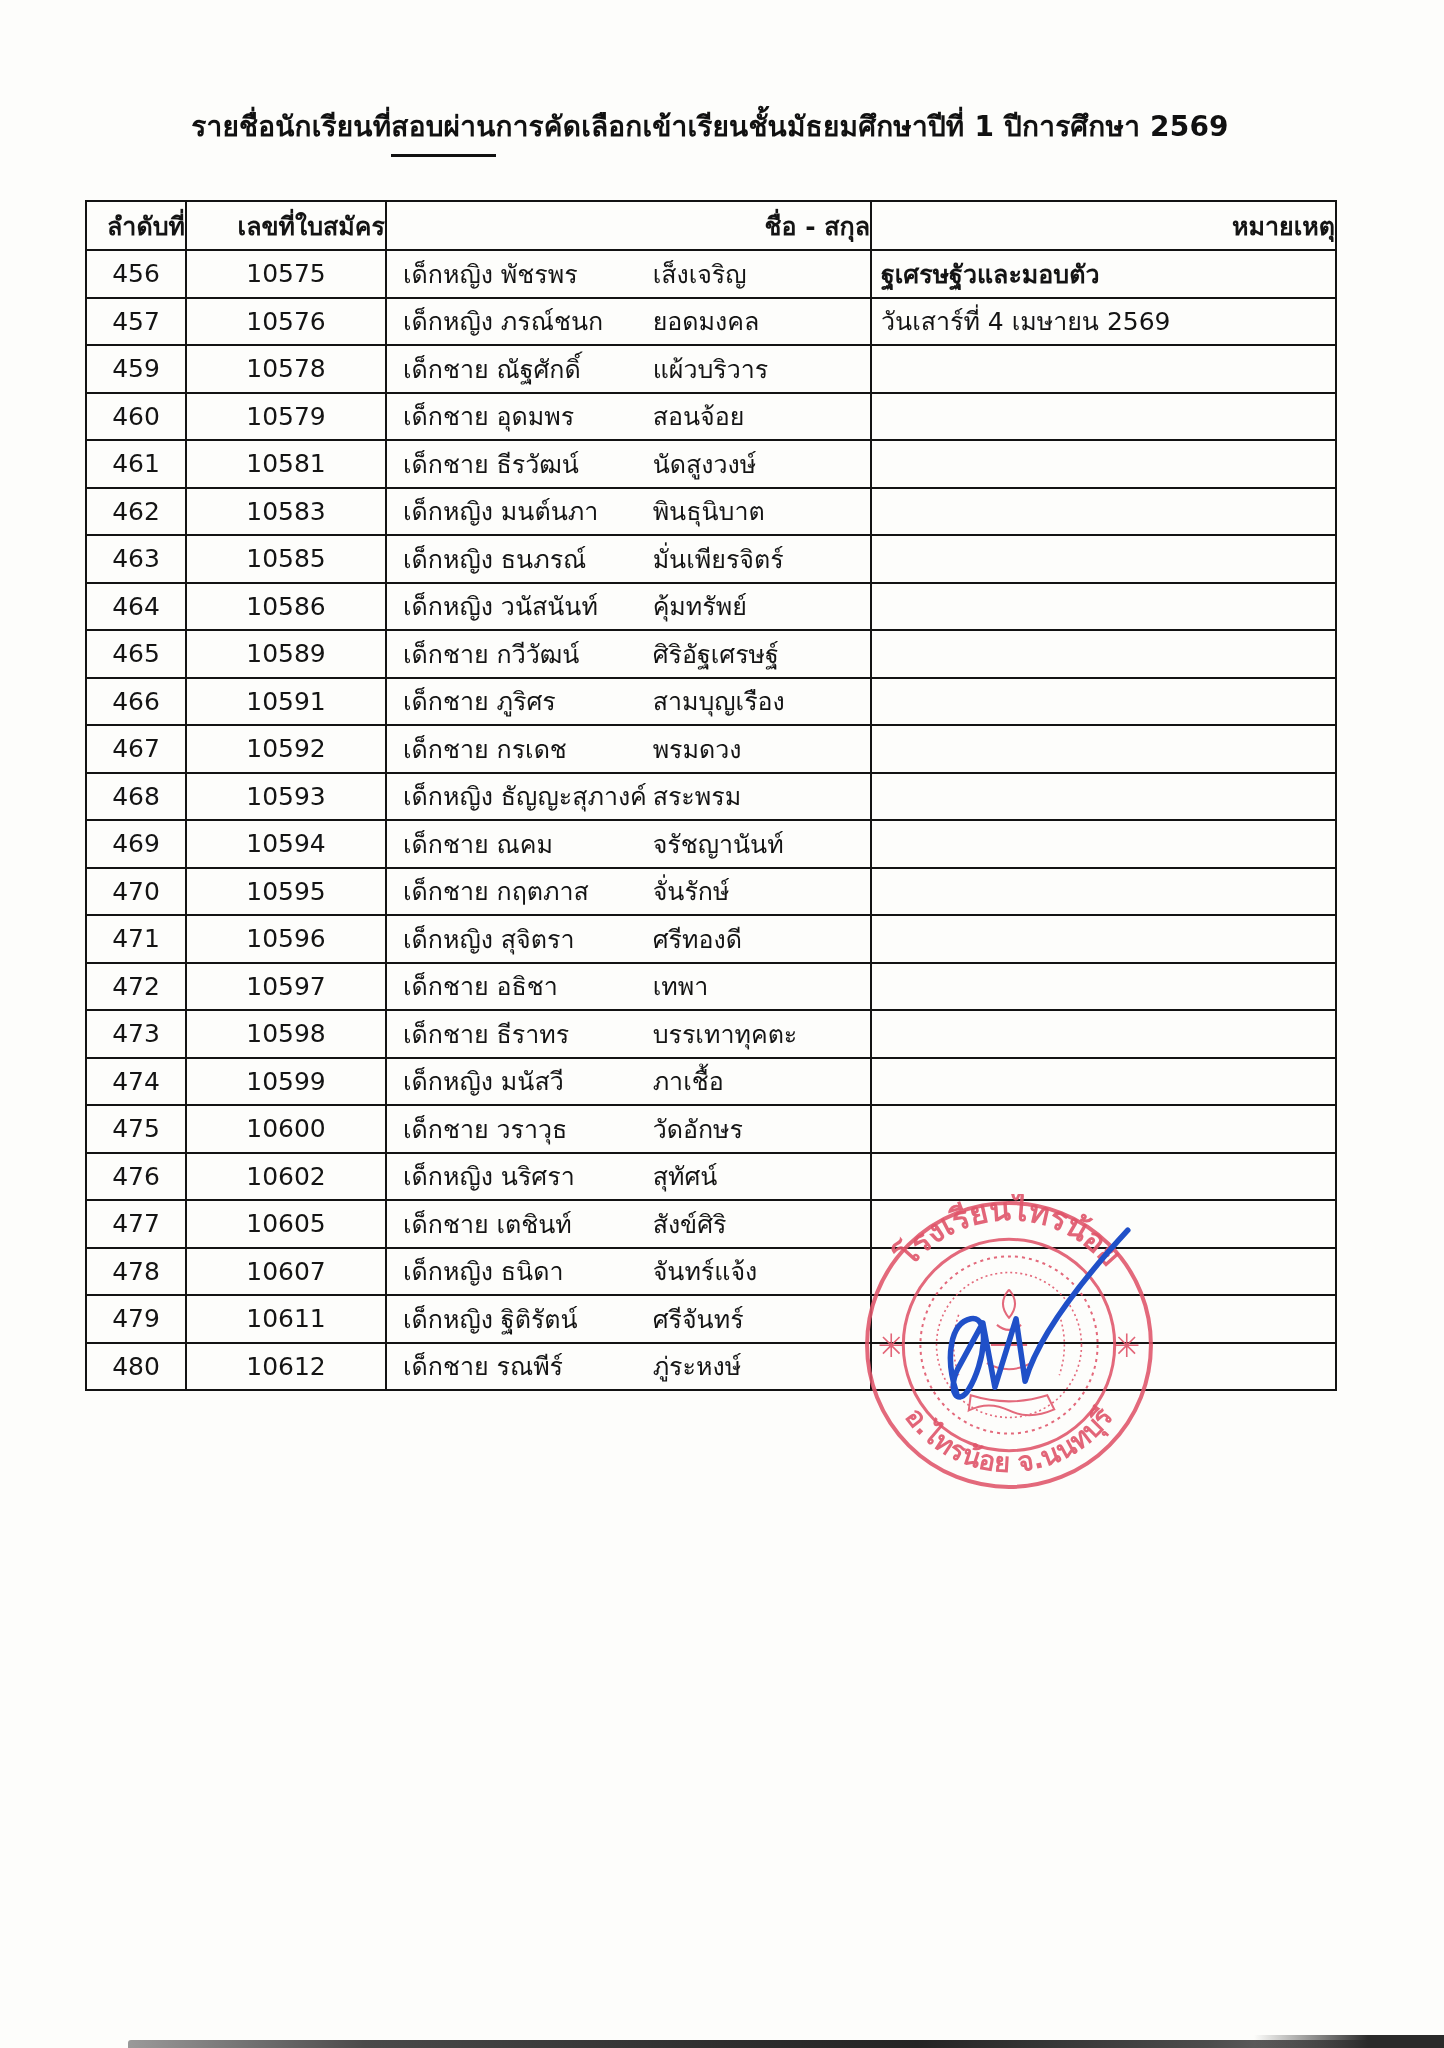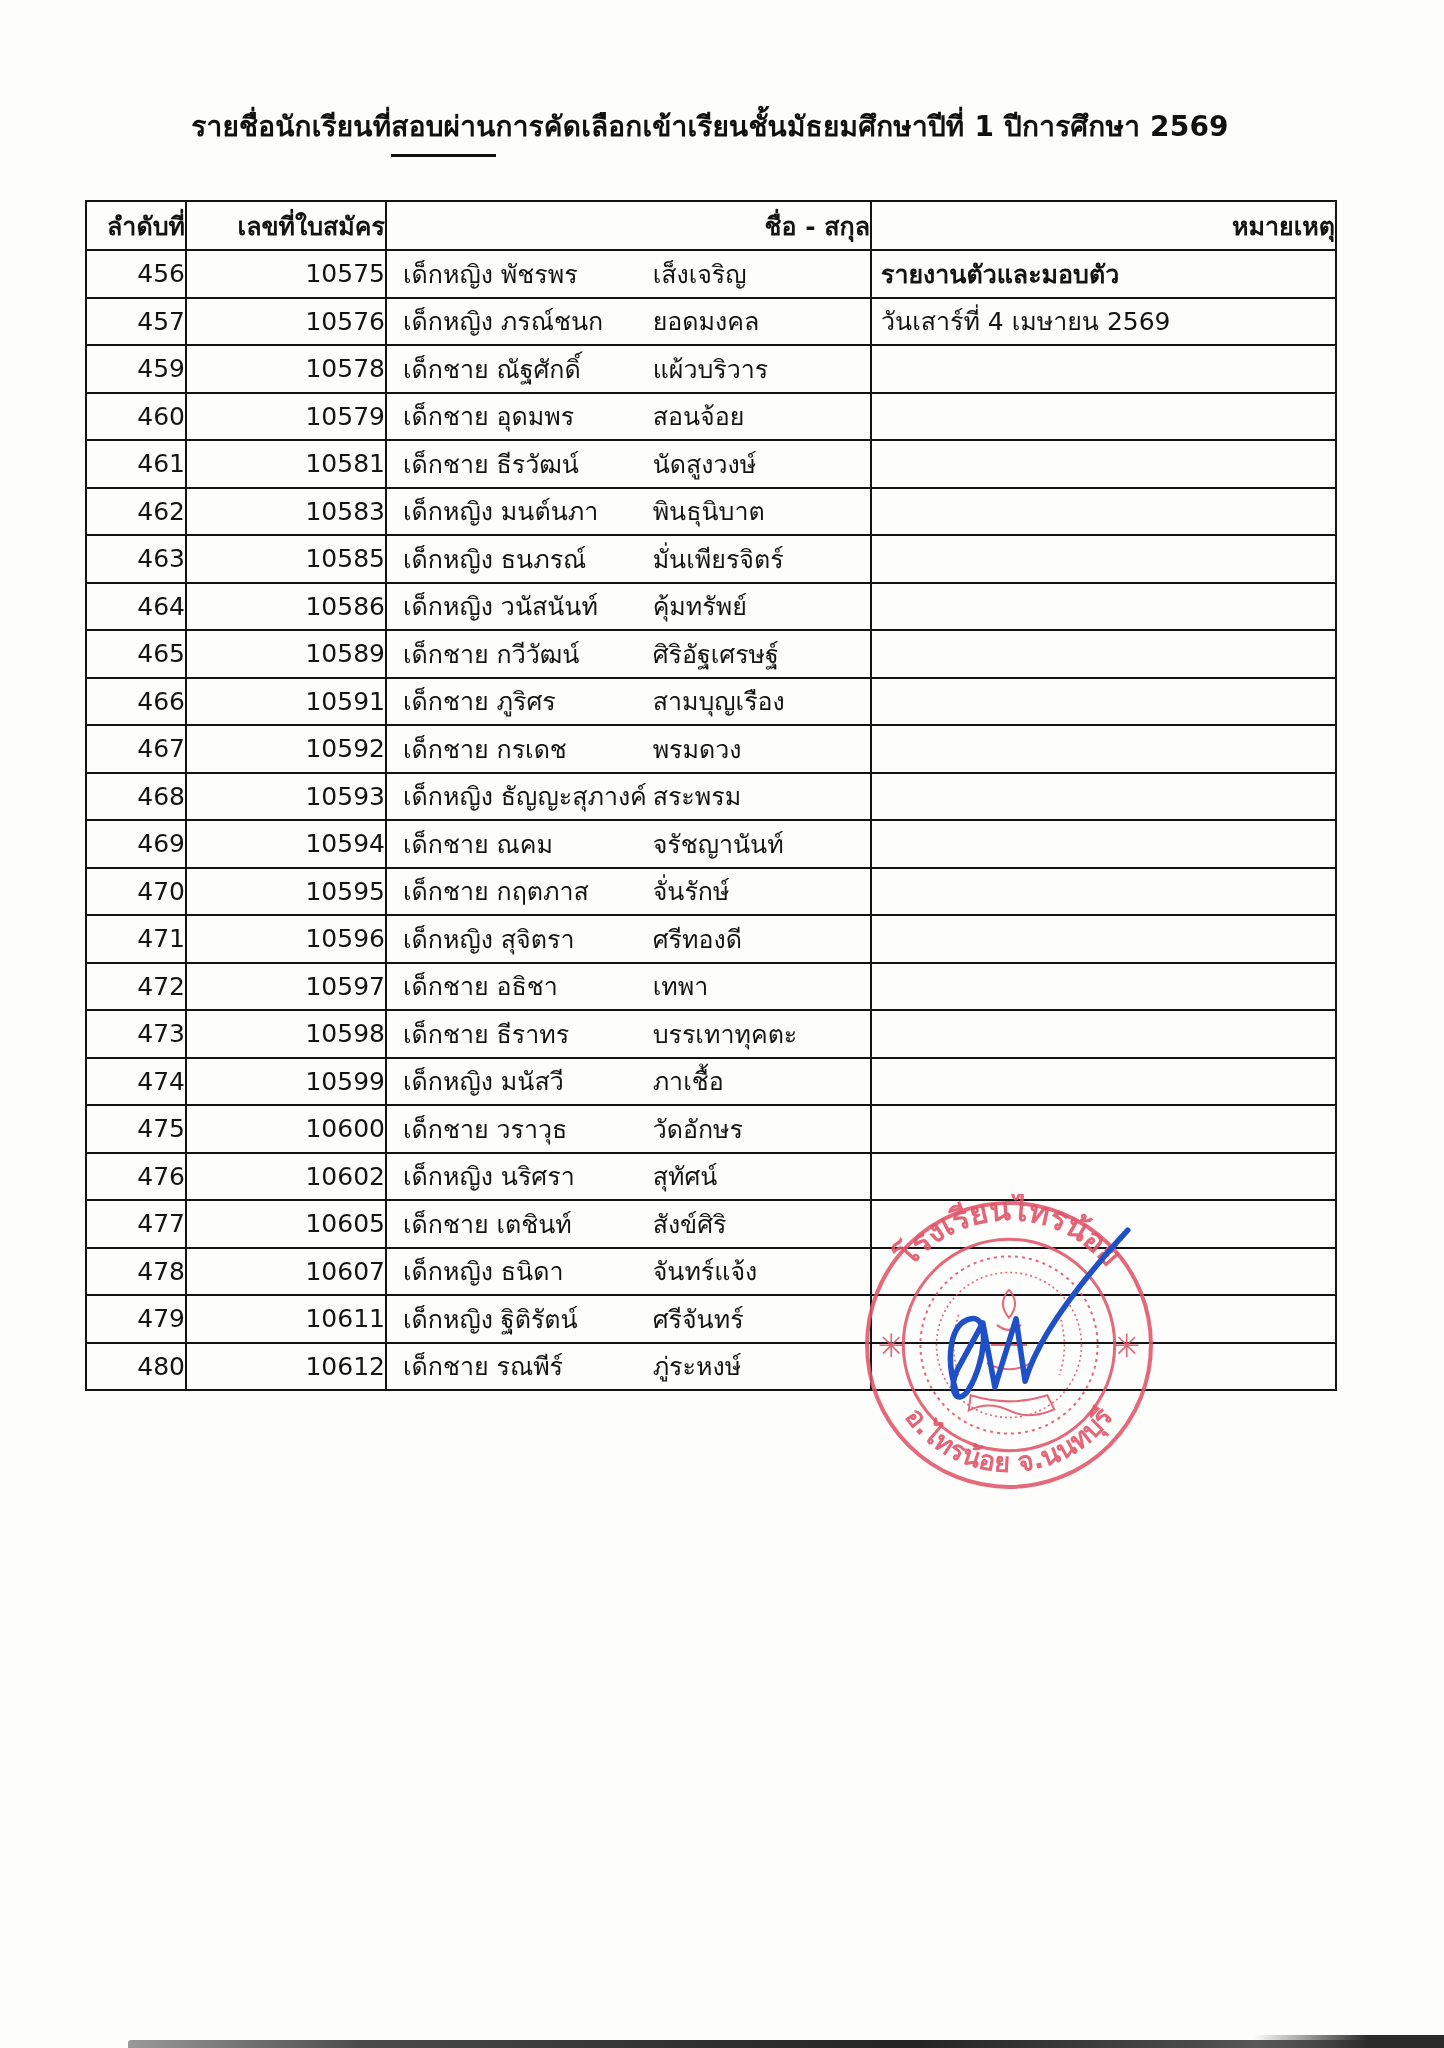--- a/index.html
+++ b/index.html
@@ -25,21 +25,21 @@
   .student-table col.c2{width:200px;}
   .student-table col.c3{width:485px;}
   .student-table col.c4{width:465px;}
   .student-table th,.student-table td{
     border:2.5px solid #131313;
     padding:0;vertical-align:middle;overflow:hidden;white-space:nowrap;
   }
   .student-table thead tr{height:49px;}
   .student-table tbody tr{height:47.5px;}
   .student-table th{font-weight:bold;font-size:25px;text-align:right;}
-  td.c-no,td.c-app{text-align:right;}
+  td.c-no,td.c-app{text-align:center;}
   td.c-name{text-align:left;}
   td.c-name .given{display:inline-block;width:55%;padding-left:16px;box-sizing:border-box;}
   td.c-name .surname{display:inline-block;}
   td.c-remark{text-align:left;padding-left:9px;}
   td.c-remark.bold{font-weight:bold;}
 
   .stamp-wrap{
     position:absolute;left:858px;top:1194px;width:302px;height:302px;
     pointer-events:none;
   }
@@ -73,21 +73,21 @@
       <th>เลขที่ใบสมัคร</th>
       <th>ชื่อ - สกุล</th>
       <th>หมายเหตุ</th>
     </tr>
   </thead>
   <tbody>
       <tr>
         <td class="c-no">456</td>
         <td class="c-app">10575</td>
         <td class="c-name"><span class="given">เด็กหญิง พัชรพร</span><span class="surname">เส็งเจริญ</span></td>
-        <td class="c-remark bold">รายงานตัวและมอบตัว</td>
+        <td class="c-remark bold">ฐเศรษฐัวและมอบตัว</td>
       </tr>
       <tr>
         <td class="c-no">457</td>
         <td class="c-app">10576</td>
         <td class="c-name"><span class="given">เด็กหญิง ภรณ์ชนก</span><span class="surname">ยอดมงคล</span></td>
         <td class="c-remark">วันเสาร์ที่ 4 เมษายน 2569</td>
       </tr>
       <tr>
         <td class="c-no">459</td>
         <td class="c-app">10578</td>

